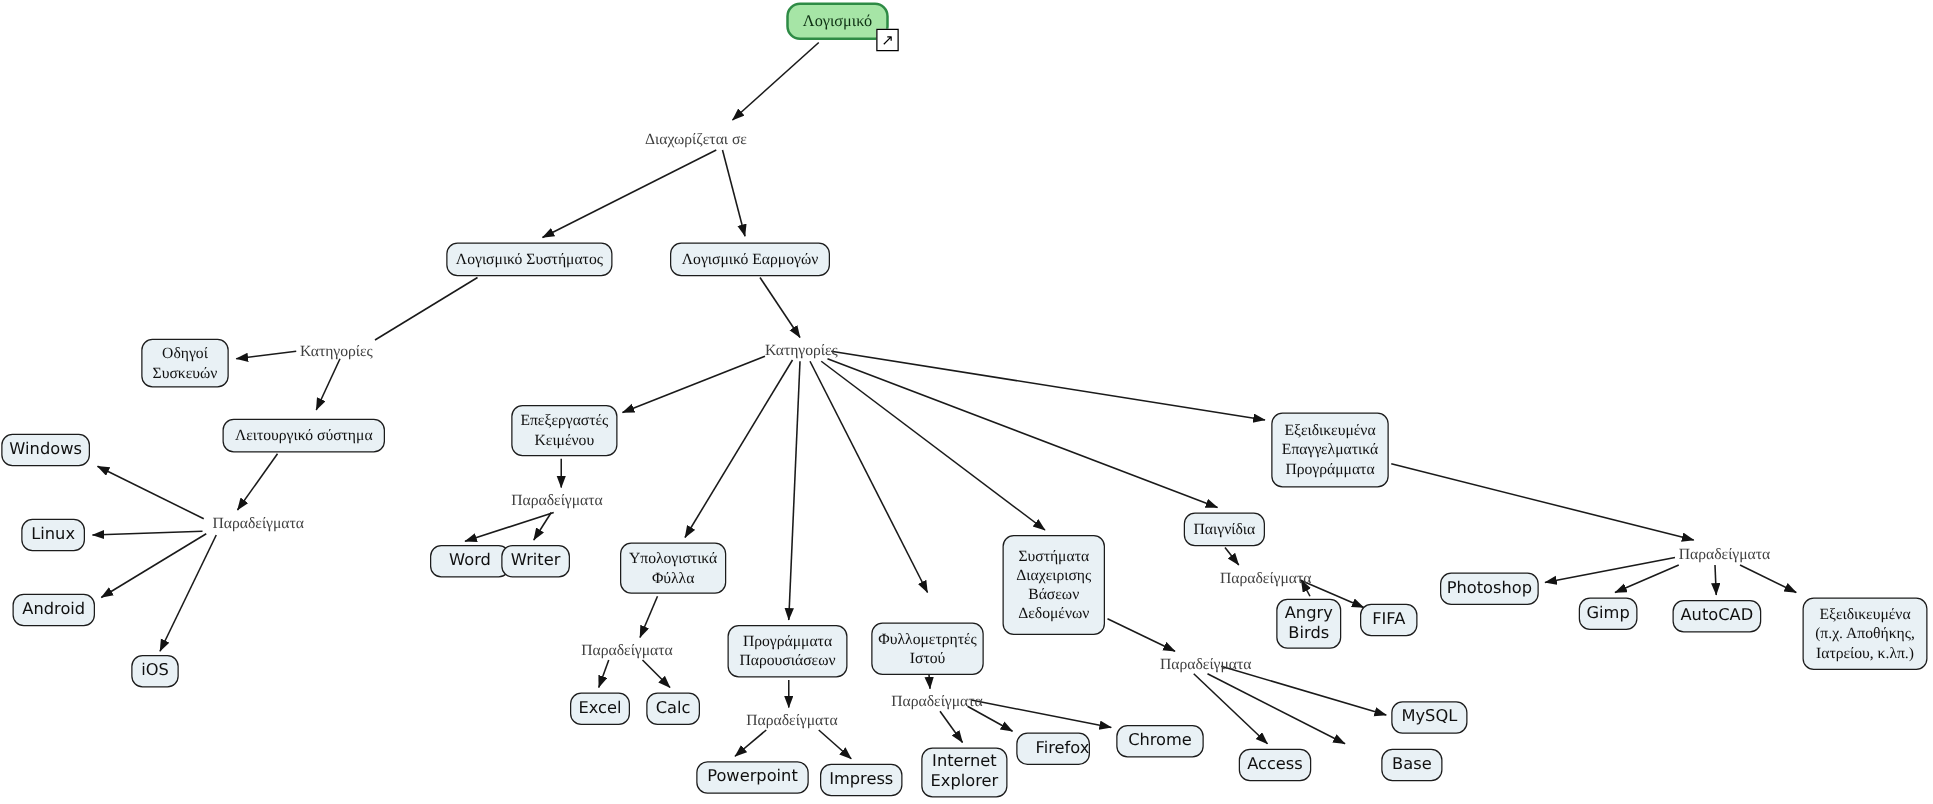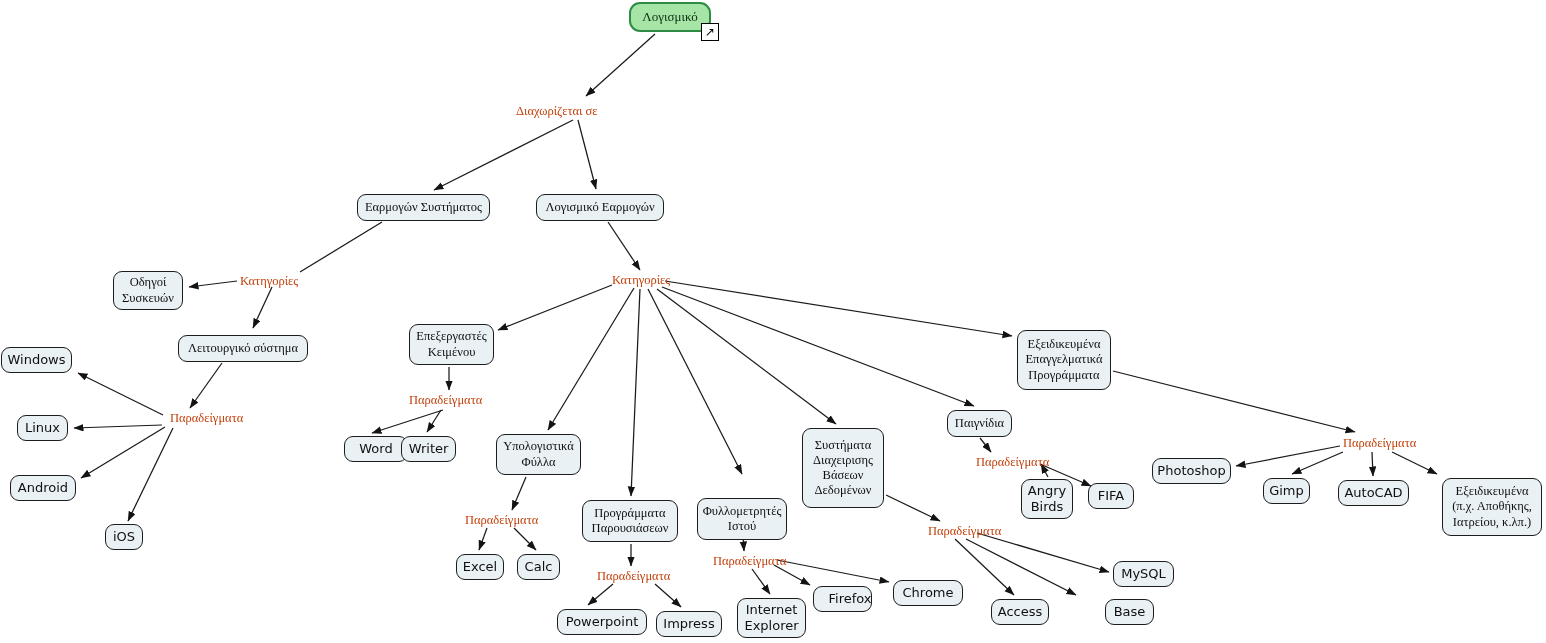--- a/index.html
+++ b/index.html
@@ -50,21 +50,21 @@
     background: #a6e5a6;
     border: 2.2px solid #2e8b45;
     border-radius: 11px;
     font-size: 13px;
     color: #0d2f12;
   }
   .edge-label {
     position: absolute;
     font-family: "Liberation Serif", serif;
     font-size: 12.5px;
-    color: #c2410c;
+    color: #404040;
     background: transparent;
     white-space: nowrap;
     line-height: 1;
   }
   .expand-badge {
     position: absolute;
     width: 16px;
     height: 16px;
     border: 1.4px solid #000000;
     background: #ffffff;
@@ -130,21 +130,21 @@
         <path d="M 1113,371 L 1355,432" fill="none" stroke="#1a1a1a" stroke-width="1.25" marker-end="url(#arrowhead)"></path>
         <path d="M 1340,446 L 1236,466" fill="none" stroke="#1a1a1a" stroke-width="1.25" marker-end="url(#arrowhead)"></path>
         <path d="M 1343,452 L 1292,474" fill="none" stroke="#1a1a1a" stroke-width="1.25" marker-end="url(#arrowhead)"></path>
         <path d="M 1372,452 L 1373,476" fill="none" stroke="#1a1a1a" stroke-width="1.25" marker-end="url(#arrowhead)"></path>
         <path d="M 1392,452 L 1437,474" fill="none" stroke="#1a1a1a" stroke-width="1.25" marker-end="url(#arrowhead)"></path>
       </g>
   </svg>
   <div id="nodes-layer">
       <div class="node root" style="left: 629px; top: 2px; width: 82px; height: 30px;"><span>Λογισμικό</span></div>
       <div class="expand-badge" style="left: 701px; top: 23px;">↗</div>
-      <div class="node" style="left: 357px; top: 194px; width: 133px; height: 27px;"><span>Εαρμογών Συστήματος</span></div>
+      <div class="node" style="left: 357px; top: 194px; width: 133px; height: 27px;"><span>Λογισμικό Συστήματος</span></div>
       <div class="node" style="left: 536px; top: 194px; width: 128px; height: 27px;"><span>Λογισμικό Εαρμογών</span></div>
       <div class="node" style="left: 113px; top: 271px; width: 70px; height: 39px;"><span>Οδηγοί
 Συσκευών</span></div>
       <div class="node" style="left: 178px; top: 335px; width: 130px; height: 27px;"><span>Λειτουργικό σύστημα</span></div>
       <div class="node latin" style="left: 1px; top: 347px; width: 71px; height: 26px;"><span>Windows</span></div>
       <div class="node latin" style="left: 17px; top: 415px; width: 51px; height: 26px;"><span>Linux</span></div>
       <div class="node latin" style="left: 10px; top: 475px; width: 66px; height: 26px;"><span>Android</span></div>
       <div class="node latin" style="left: 105px; top: 524px; width: 38px; height: 26px;"><span>iOS</span></div>
       <div class="node" style="left: 409px; top: 324px; width: 85px; height: 41px;"><span>Επεξεργαστές
 Κειμένου</span></div>

